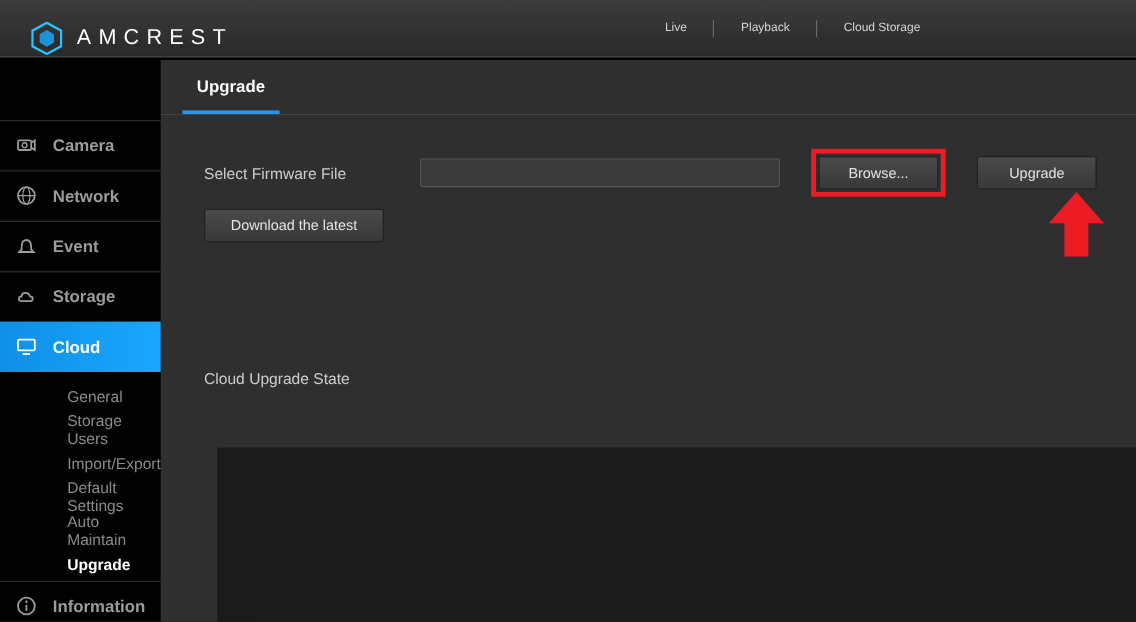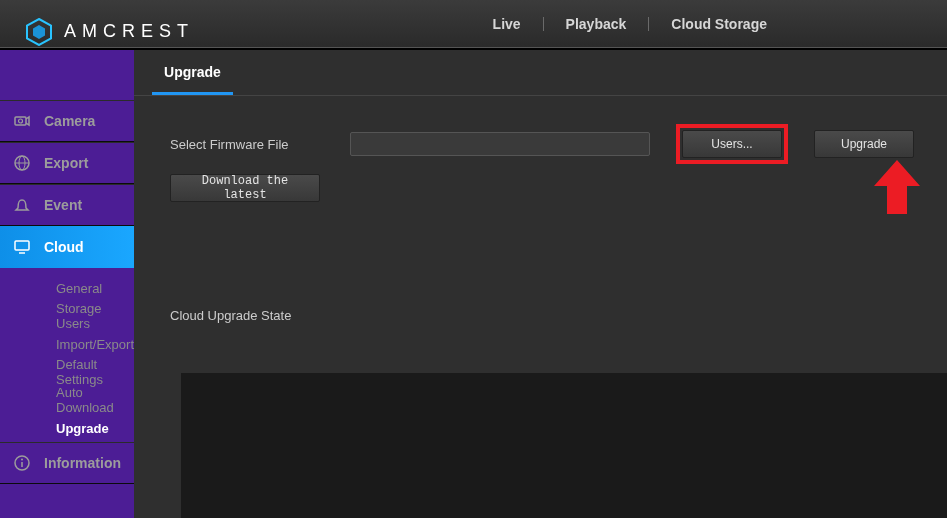--- a/index.html
+++ b/index.html
@@ -33,22 +33,22 @@
     letter-spacing: 6px;
   }
   .topnav {
     margin-left: auto;
     margin-right: 150px;
     display: flex;
     align-items: center;
   }
   .topnav-item {
     color: #d6d6d6;
-    font-size: 14px;
-    font-weight: bold;
+    font-size: 10px;
+    font-weight: normal;
     padding: 0 4px;
     cursor: pointer;
   }
   .topnav-sep {
     width: 1px;
     height: 14px;
     background: #6a6a6a;
     margin: 0 18px;
   }
   .underbar {
@@ -56,21 +56,21 @@
     background: #000;
   }
 
   .main {
     display: flex;
     height: calc(518px - 50px);
   }
 
   .sidebar {
     width: 181px;
-    background: #4c1d95;
+    background: #000000;
     padding-top: 50px;
   }
   .nav-item {
     display: flex;
     align-items: center;
     height: 42px;
     padding: 0 12px;
     border-top: 1px solid #2b2b2b;
     border-bottom: 1px solid #0b0b0b;
     cursor: pointer;
@@ -168,21 +168,21 @@
     background: linear-gradient(to bottom, #4a4a4a, #383838);
     border: 1px solid #222;
     color: #e4e4e4;
     font-size: 12px;
     cursor: pointer;
     border-radius: 2px;
     display: inline-flex;
     align-items: center;
     justify-content: center;
   }
-  .btn-wide { width: 150px; font-family: Liberation Mono, monospace; }
+  .btn-wide { width: 150px; }
   .browse-wrap {
     border: 4px solid #ec1c24;
     padding: 2px;
     margin-left: 6px;
     margin-right: 6px;
   }
   .status-line {
     color: #ccc;
     font-size: 13px;
     margin: 6px 0;
@@ -238,45 +238,53 @@
       <span>Camera</span>
     </div>
     <div class="nav-item">
       <span class="nav-icon">
         <svg width="18" height="18" viewBox="0 0 18 18">
             <circle cx="9" cy="9" r="7" fill="none" stroke="#9c9c9c" stroke-width="1.5"></circle>
             <ellipse cx="9" cy="9" rx="3" ry="7" fill="none" stroke="#9c9c9c" stroke-width="1"></ellipse>
             <line x1="2" y1="9" x2="16" y2="9" stroke="#9c9c9c" stroke-width="1"></line>
           </svg>
       </span>
-      <span>Export</span>
+      <span>Network</span>
     </div>
     <div class="nav-item">
       <span class="nav-icon">
         <svg width="18" height="18" viewBox="0 0 18 18">
             <path d="M5 12 C5 6 6 4 9 4 C12 4 13 6 13 12 L15 14 L3 14 Z" fill="none" stroke="#9c9c9c" stroke-width="1.5"></path>
           </svg>
       </span>
       <span>Event</span>
+    </div>
+    <div class="nav-item">
+      <span class="nav-icon">
+        <svg width="18" height="18" viewBox="0 0 18 18">
+            <path d="M5 13 C2 13 2 9 5 9 C5 5 11 5 12 9 C15 9 15 13 12 13 Z" fill="none" stroke="#9c9c9c" stroke-width="1.5"></path>
+          </svg>
+      </span>
+      <span>Storage</span>
     </div>
     <div class="nav-item active">
       <span class="nav-icon">
         <svg width="18" height="18" viewBox="0 0 18 18">
             <rect x="2" y="3" width="14" height="9" rx="1" fill="none" stroke="#fff" stroke-width="1.5"></rect>
             <line x1="6" y1="15" x2="12" y2="15" stroke="#fff" stroke-width="1.5"></line>
           </svg>
       </span>
       <span>Cloud</span>
     </div>
     <div class="subnav">
       <div class="subnav-item">General</div>
       <div class="subnav-item">Storage Users</div>
       <div class="subnav-item">Import/Export</div>
       <div class="subnav-item">Default Settings</div>
-      <div class="subnav-item">Auto Download</div>
+      <div class="subnav-item">Auto Maintain</div>
       <div class="subnav-item active">Upgrade</div>
     </div>
     <div class="nav-item">
       <span class="nav-icon">
         <svg width="18" height="18" viewBox="0 0 18 18">
             <circle cx="9" cy="9" r="7" fill="none" stroke="#9c9c9c" stroke-width="1.5"></circle>
             <line x1="9" y1="8" x2="9" y2="13" stroke="#9c9c9c" stroke-width="1.5"></line>
             <circle cx="9" cy="5.5" r="1" fill="#9c9c9c"></circle>
           </svg>
       </span>
@@ -287,21 +295,21 @@
   <div class="content">
     <div class="tabs">
       <div class="tab">Upgrade</div>
     </div>
 
     <div class="panel">
       <div class="row">
         <span class="label">Select Firmware File</span>
         <input class="file-input" type="text" readonly="" value="" style="">
         <span class="browse-wrap">
-          <button class="btn" style="width:100px">Users...</button>
+          <button class="btn" style="width:100px">Browse...</button>
         </span>
         <button class="btn" style="width:100px">Upgrade</button>
       </div>
 
       <div class="row">
         <button class="btn btn-wide">Download the latest</button>
       </div>
 
       <div style="height:90px"></div>
 

